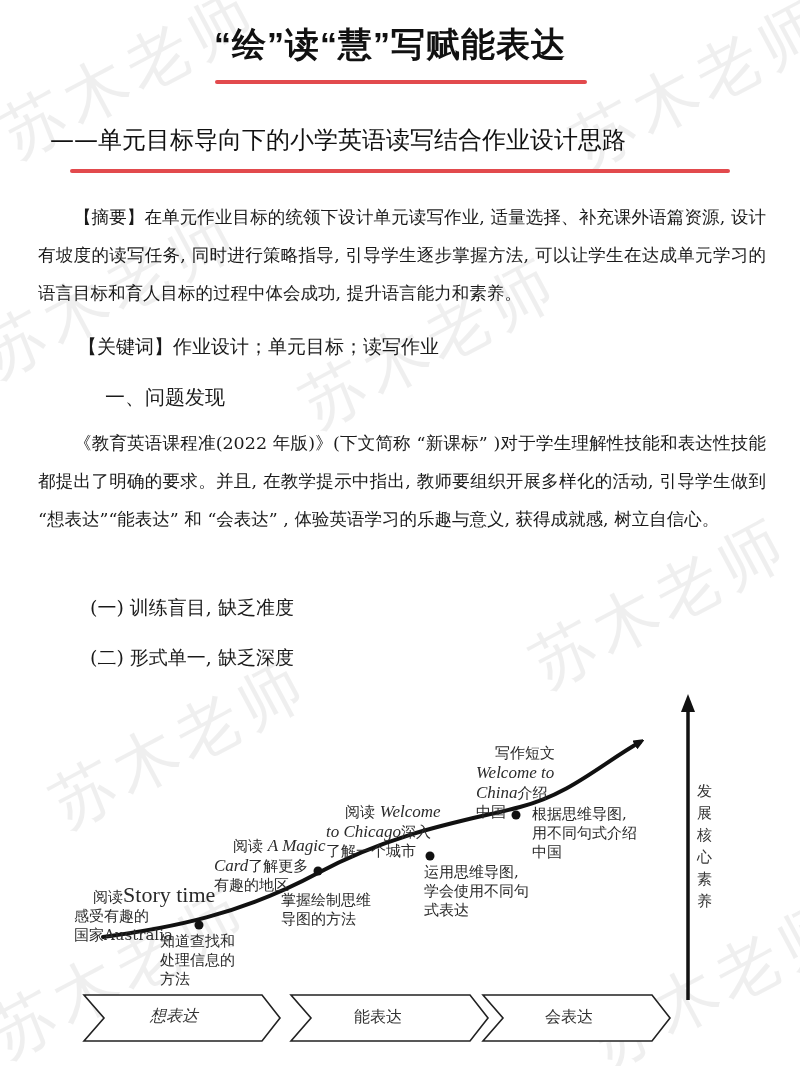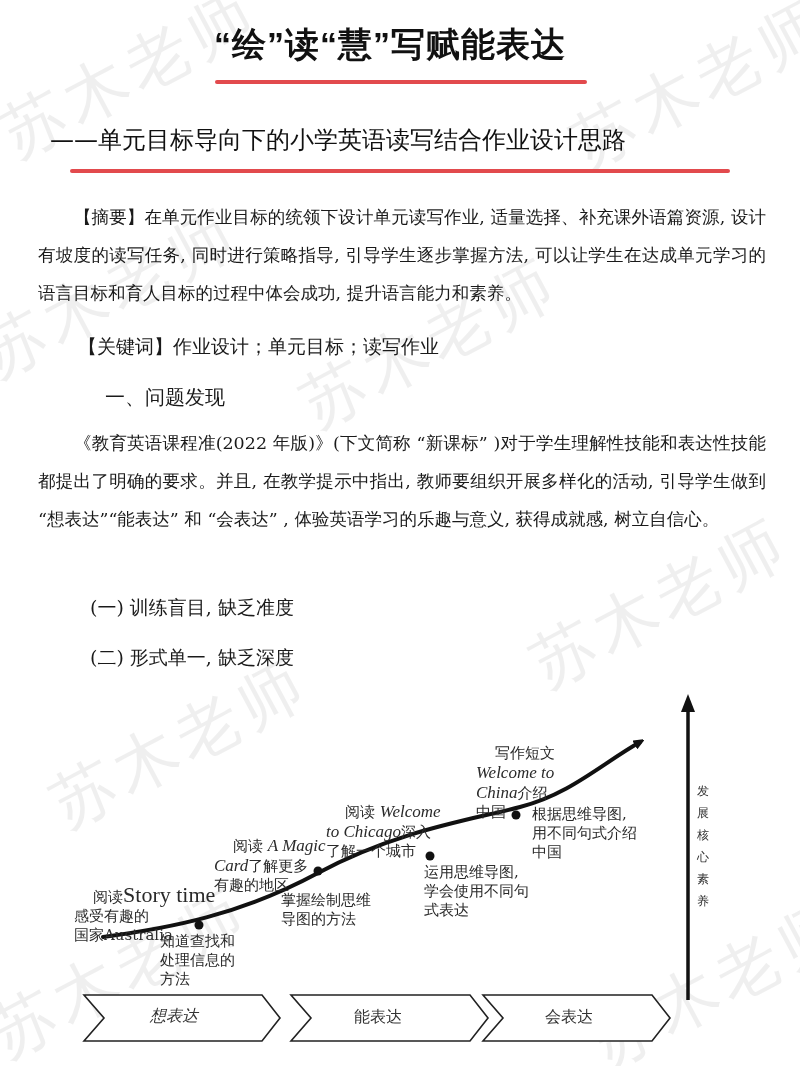--- a/index.html
+++ b/index.html
@@ -35,21 +35,21 @@
   }
   .h2 { position: absolute; left: 90px; font-size: 19px; color: #1a1a1a; }
   .diagram { position: absolute; left: 0; top: 680px; width: 800px; height: 386px; }
   .lbl {
     position: absolute; font-family: "DejaVu Serif", serif; font-size: 15px;
     line-height: 19px; color: #2a2a2a; white-space: pre;
   }
   .lbl i { font-family: "Liberation Serif", serif; font-size: 17px; }
   .vlabel {
     position: absolute; left: 697px; top: 100px; width: 20px;
-    font-family: "DejaVu Serif", serif; font-size: 12px; line-height: 22px;
+    font-family: "DejaVu Serif", serif; font-size: 15px; line-height: 22px;
     color: #333; word-break: break-all;
   }
   .stage-label {
     position: absolute; font-family: "DejaVu Serif", serif; font-size: 16px; color: #333;
   }
 </style>
 </head>
 <body>
 
 <div class="wm" style="left:-10px;top:30px;">苏木老师</div>

